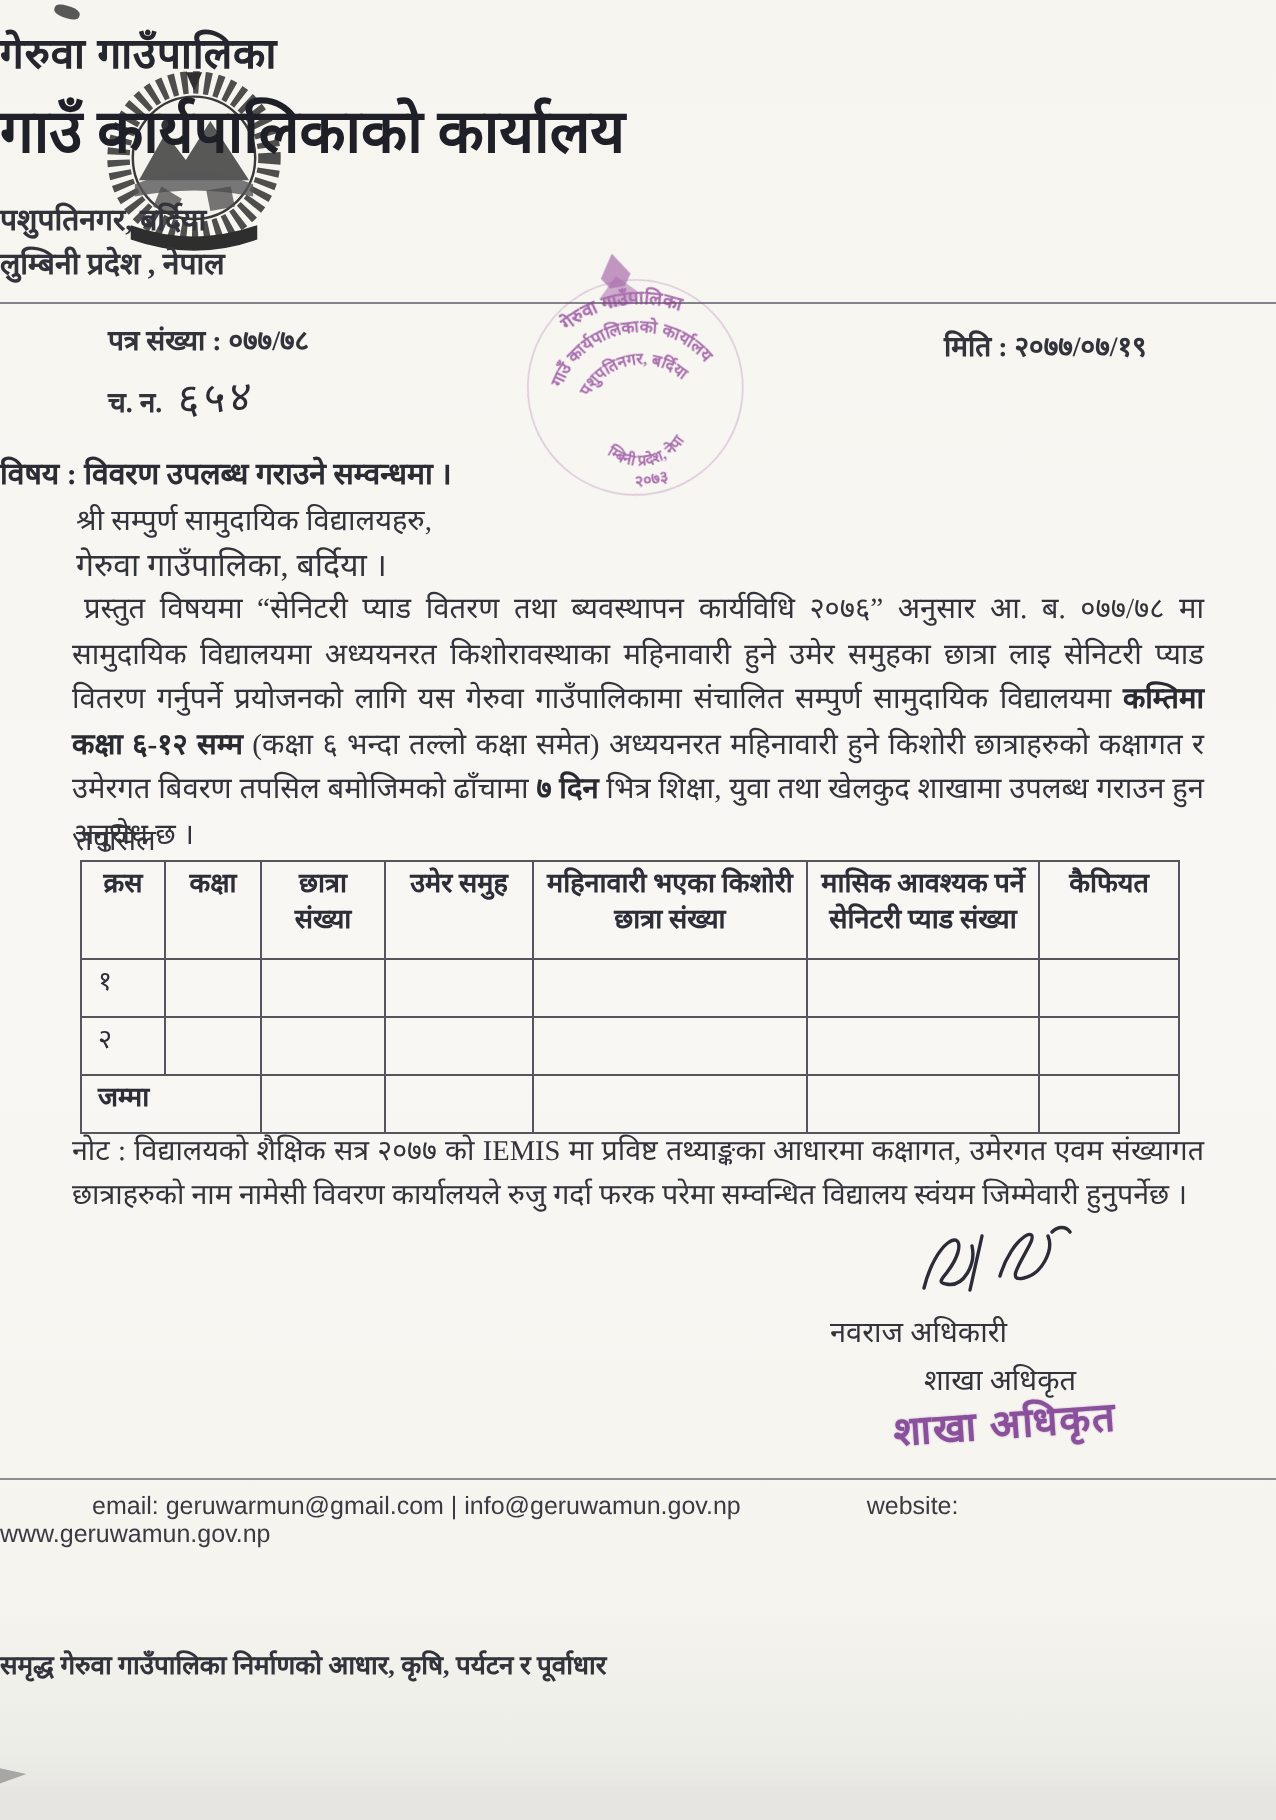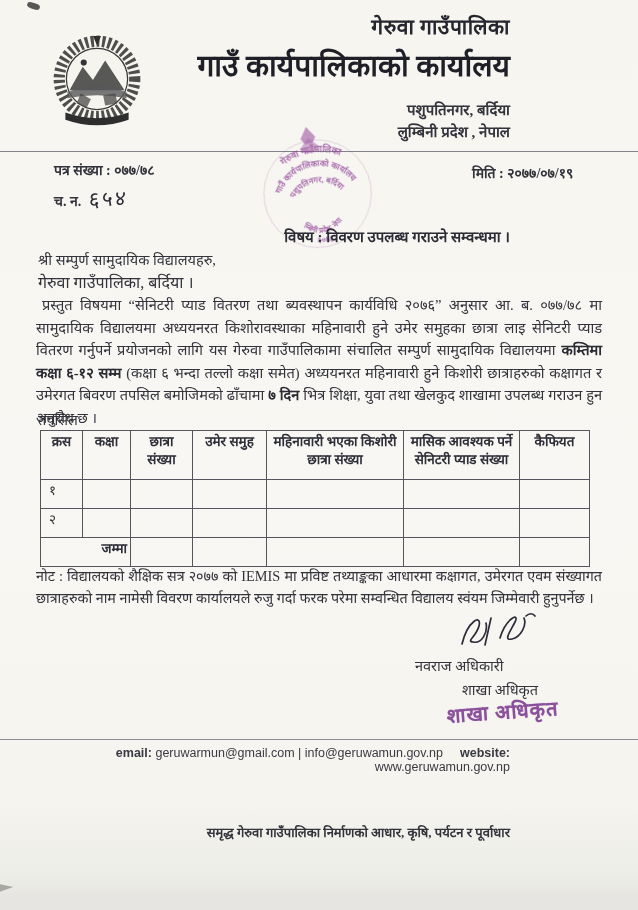--- a/index.html
+++ b/index.html
@@ -2,21 +2,21 @@
 <html><head>
 <meta charset="utf-8">
 <style>
   html,body{margin:0;padding:0;background:#d8d6d2;}
   .page{
     position:relative;width:638px;height:910px;margin:0 auto;overflow:hidden;
     background:linear-gradient(180deg,#f6f5f0 0%,#f8f7f3 55%,#f5f4ef 88%,#ededE8 96%,#e4e3df 100%);
     font-family:"Liberation Serif","DejaVu Serif",serif;color:#33333c;
   }
   .abs{position:absolute;}
-  .center{left:0;width:510px;text-align:right;}
+  .center{left:0;width:510px;text-align:left;}
   
   .corner-mark{left:27px;top:3px;width:13px;height:6px;background:#3c3c3c;transform:rotate(18deg);border-radius:40%;opacity:.85;}
   .corner-bl{left:-4px;top:880px;width:0;height:0;border-left:16px solid transparent;border-top:10px solid #8a8a88;transform:rotate(160deg);opacity:.7;}
   .bottom-band{left:0;top:893px;width:638px;height:17px;background:#e6e5e1;opacity:.8;}
   
   .t1{top:12px;font-size:21px;font-weight:600;color:#26262e;letter-spacing:.5px;}
   .t2{top:44px;font-size:30px;font-weight:700;color:#1f1f28;}
   .t3{top:99px;font-size:15px;font-weight:700;}
   .t4{top:121px;font-size:15px;font-weight:700;}
   .emblem{left:46px;top:30px;width:102px;height:106px;}
@@ -34,31 +34,31 @@
   .addr1{left:38px;top:249px;font-size:14.5px;}
   .addr2{left:38px;top:271px;font-size:16px;}
   .body-par{left:36px;top:294px;width:566px;font-size:14.6px;line-height:22.6px;text-align:justify;text-indent:6px;font-family:Liberation Serif, serif;}
   .body-par b{font-weight:700;color:#2a2a33;}
   .tapasil{left:38px;top:409px;font-size:14.5px;text-align:center;}
   
   table.fmt{left:40px;top:430px;position:absolute;border-collapse:collapse;width:549px;table-layout:fixed;}
   table.fmt th,table.fmt td{border:1.1px solid #55555e;font-size:13.5px;font-weight:600;color:#2e2e38;padding:2px 3px;vertical-align:top;text-align:center;line-height:18px;}
   table.fmt th{height:44px;}
   table.fmt td{height:24px;font-weight:400;text-align:left;padding-left:8px;font-size:13.5px;}
-  table.fmt td.total{font-weight:600;text-align:right;}
+  table.fmt td.total{font-weight:600;text-align:left;}
   
   .note{left:36px;top:565px;width:566px;font-size:14.3px;line-height:22.3px;text-align:justify;}
   
   .sig-scribble{left:452px;top:610px;width:95px;height:42px;}
   .sig-name{left:415px;top:655px;width:170px;text-align:left;font-size:14.5px;}
   .sig-desig{left:415px;top:679px;width:170px;text-align:center;font-size:14.5px;}
   .sig-stamp{left:405px;top:698px;width:195px;text-align:center;font-size:20px;font-weight:700;color:#7c3a90;transform:rotate(-4deg);letter-spacing:1px;text-shadow:0 0 1px rgba(124,58,144,.55);opacity:.88;}
   
   .email-line{top:746px;font-size:12.5px;font-family:"Liberation Sans","DejaVu Sans",sans-serif;color:#3a3a42;}
-  .email-line .lbl{font-weight:700;}
+  .email-line .lbl{font-weight:400;margin-left:46px;}
   .email-line .sp{display:inline-block;width:10px;}
   .contact-line{top:765px;font-size:12px;color:#44444c;}
   .slogan{top:783px;font-size:13px;font-weight:700;color:#33333b;margin-top:40px;}
 </style>
 </head>
 <body>
 
 <div class="page">
 
   <div class="abs corner-mark"></div>

